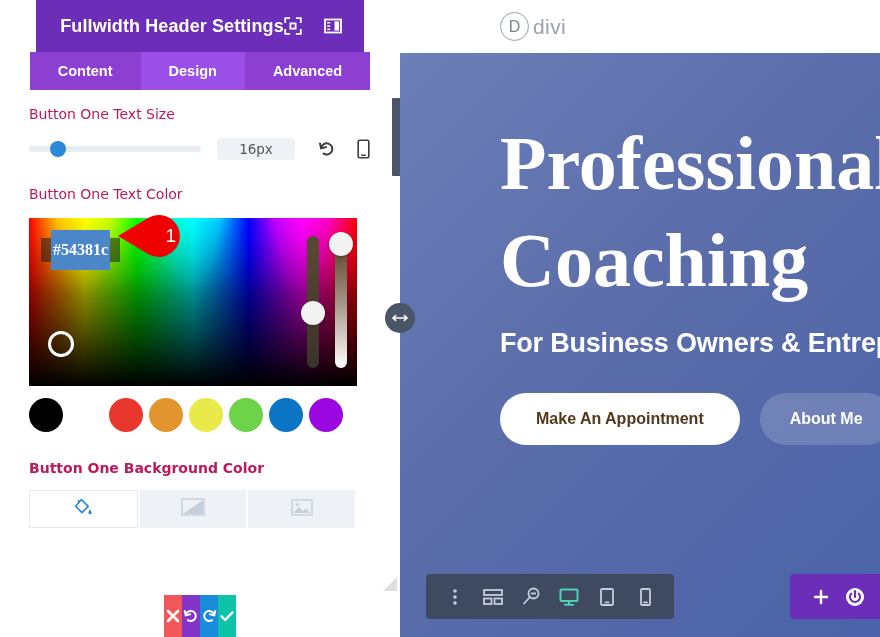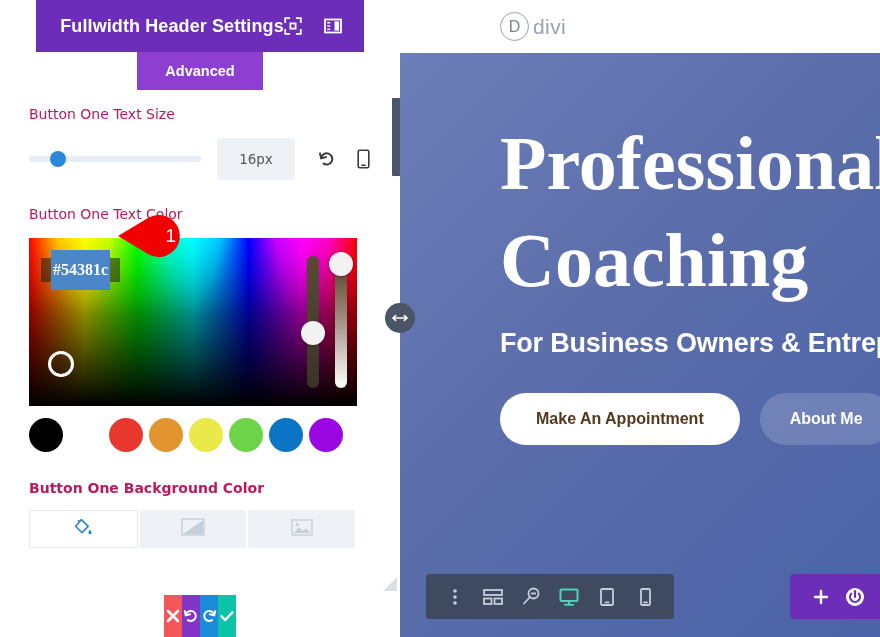--- a/index.html
+++ b/index.html
@@ -64,21 +64,21 @@
     position: relative; width: 172px; height: 6px;
     background: #e8edf3; border-radius: 3px; margin-right: 16px;
   }
   .slider-fill { position: absolute; left:0; top:0; height:6px; width: 17%; background:#e8edf3; border-radius:3px;}
   .slider-thumb {
     position: absolute; left: 17%; top: 50%;
     width: 16px; height: 16px; margin-left: -8px; margin-top: -8px;
     background: #2b87da; border-radius: 50%; cursor: pointer;
   }
   .num-input {
-    width: 78px; height: 42px; background: #eef2f6;
+    width: 78px; height: 22px; background: #eef2f6;
     border: none; border-radius: 3px;
     display: flex; align-items: center; justify-content: center;
     font-size: 13.5px; color: #555; cursor: text;
     font-family: "DejaVu Sans", sans-serif;
   }
   .reset-icon { margin-left: 22px; cursor: pointer; width: 20px; height: 20px; }
   .device-icon { margin-left: 20px; cursor: pointer; width: 14px; height: 20px; }
 
   
   .colorpicker {
@@ -364,20 +364,22 @@
             <rect x="10.5" y="4.4" width="4.6" height="9.2" fill="#ffffff"></rect>
             <rect x="3.2" y="5" width="3" height="1.5" fill="#ffffff"></rect>
             <rect x="3.2" y="8.3" width="3" height="1.5" fill="#ffffff"></rect>
             <rect x="3.2" y="11.6" width="3" height="1.5" fill="#ffffff"></rect>
           </svg>
         </span>
       </div>
     </div>
 
     <div class="panel-tabs">
+      <div class="ptab">Content</div>
+      <div class="ptab active">Design</div>
       <div class="ptab">Advanced</div>
     </div>
 
     <div class="panel-body">
 
       <div class="field">
         <div class="field-label">Button One Text Size</div>
         <div class="slider-row">
           <div class="slider-track">
             <div class="slider-fill"></div>

